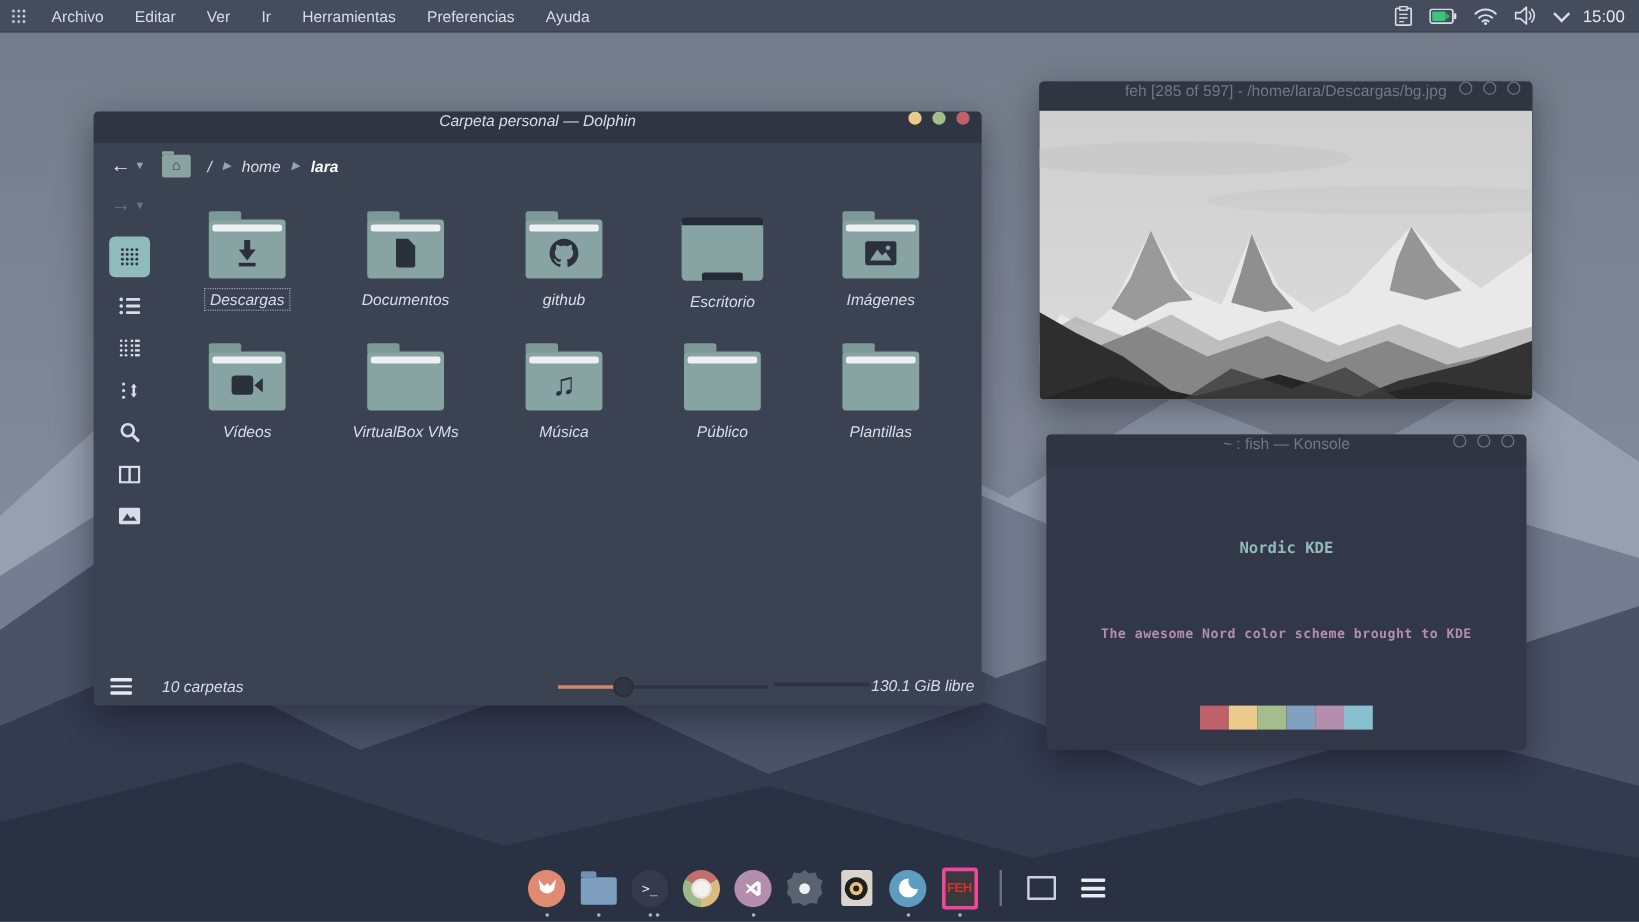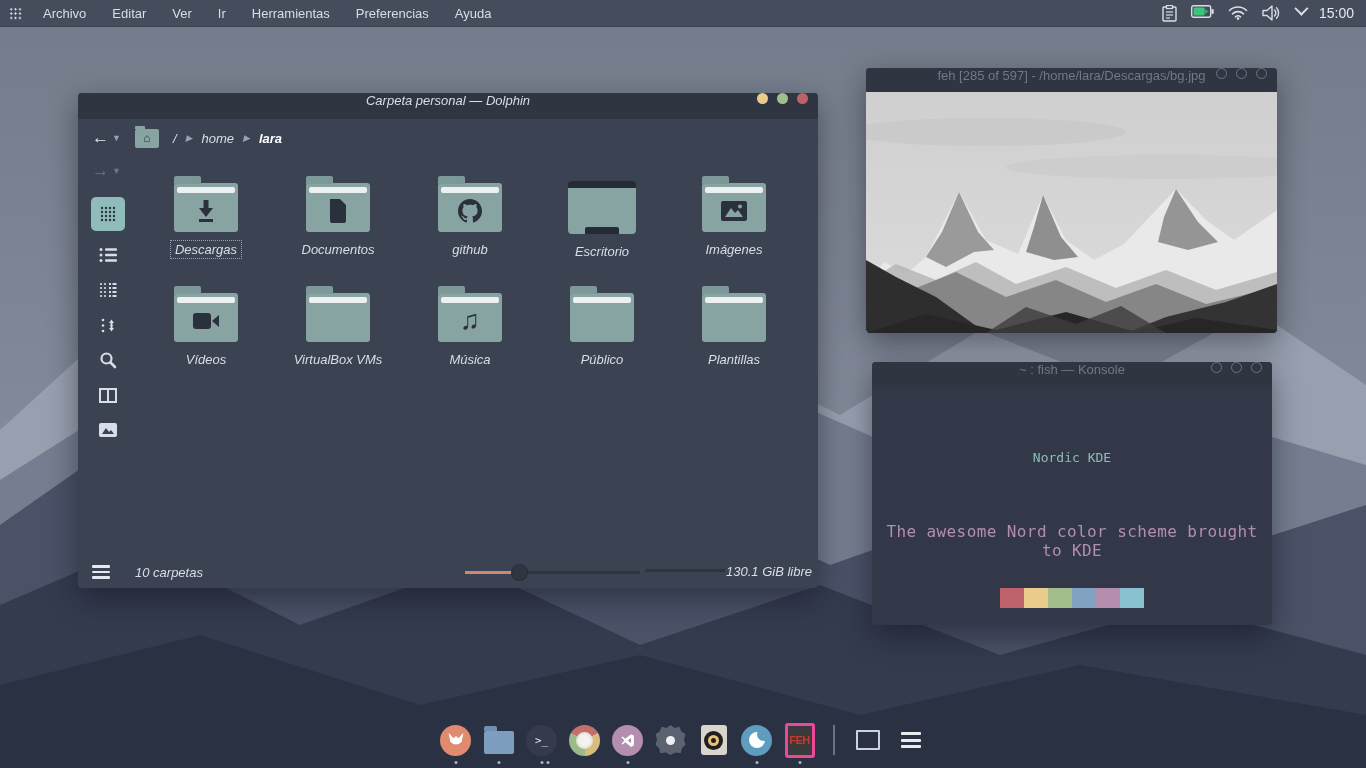--- a/index.html
+++ b/index.html
@@ -12,21 +12,21 @@
 
   
   .menubar { position:absolute; left:0; top:0; width:1366px; height:27px; z-index:40;
              background:#454c5b; border-bottom:1px solid #3a4150;
              display:flex; align-items:center; color:#d8dee9; font-size:13px; }
   .launcher { width:30px; height:27px; display:flex; align-items:center; justify-content:center; cursor:pointer; }
   .grid-dots { width:13px; height:13px;
     background-image:radial-gradient(#d8dee9 1.1px, transparent 1.2px);
     background-size:4.4px 4.4px; }
   .menu-item { padding:0 13px; height:27px; line-height:27px; cursor:default; }
-  .tray { margin-left:auto; display:flex; align-items:flex-start; gap:14px; padding-right:12px; }
+  .tray { margin-left:auto; display:flex; align-items:center; gap:14px; padding-right:12px; }
   .tray svg { display:block; }
   .clock { font-size:14px; color:#e5e9f0; }
   .chev { width:10px; height:10px; border-right:2px solid #d8dee9; border-bottom:2px solid #d8dee9;
           transform:rotate(45deg) translateY(-2px); }
 
   
   .window { position:absolute; border-radius:4px; box-shadow:0 10px 30px rgba(10,14,22,.45);
             overflow:hidden; }
   .titlebar { height:26px; background:#2f3541; display:flex; 
               padding:0 10px; position:relative; }
@@ -95,24 +95,24 @@
   .free-text { position:absolute; right:6px; top:8px; }
 
   
   #feh { left:866px; top:68px; width:411px; height:265px; background:#2f3541; z-index:5; }
   #feh .titlebar { height:24px; }
   #feh .img { width:411px; height:241px; display:block; }
 
   
   #konsole { left:872px; top:362px; width:400px; height:263px; background:#323848; z-index:6; }
   #konsole .term { position:relative; height:237px; font-family:"DejaVu Sans Mono", monospace;
-                   font-weight:normal; font-size:13px; }
+                   font-weight:bold; font-size:13px; }
   .term-heading { position:absolute; top:62px; width:100%; text-align:center; color:#8fbcbb; }
   .term-sub { position:absolute; top:134px; width:100%; text-align:center; color:#b48ead;
-              font-size:16px; letter-spacing:.4px; }
+              font-size:11px; letter-spacing:.4px; }
   .swatches { position:absolute; top:200px; left:50%; transform:translateX(-50%);
               display:flex; }
   .swatch { width:24px; height:20px; }
 
   
   .dock { position:absolute; left:0; right:0; bottom:0; height:56px; z-index:30;
           display:flex; align-items:center; justify-content:center; gap:11px; }
   .dock-item { width:32px; height:32px; display:flex; align-items:center; justify-content:center;
                position:relative; cursor:pointer; }
   .dock-item.running::after { content:""; position:absolute; bottom:-8px; left:50%;

